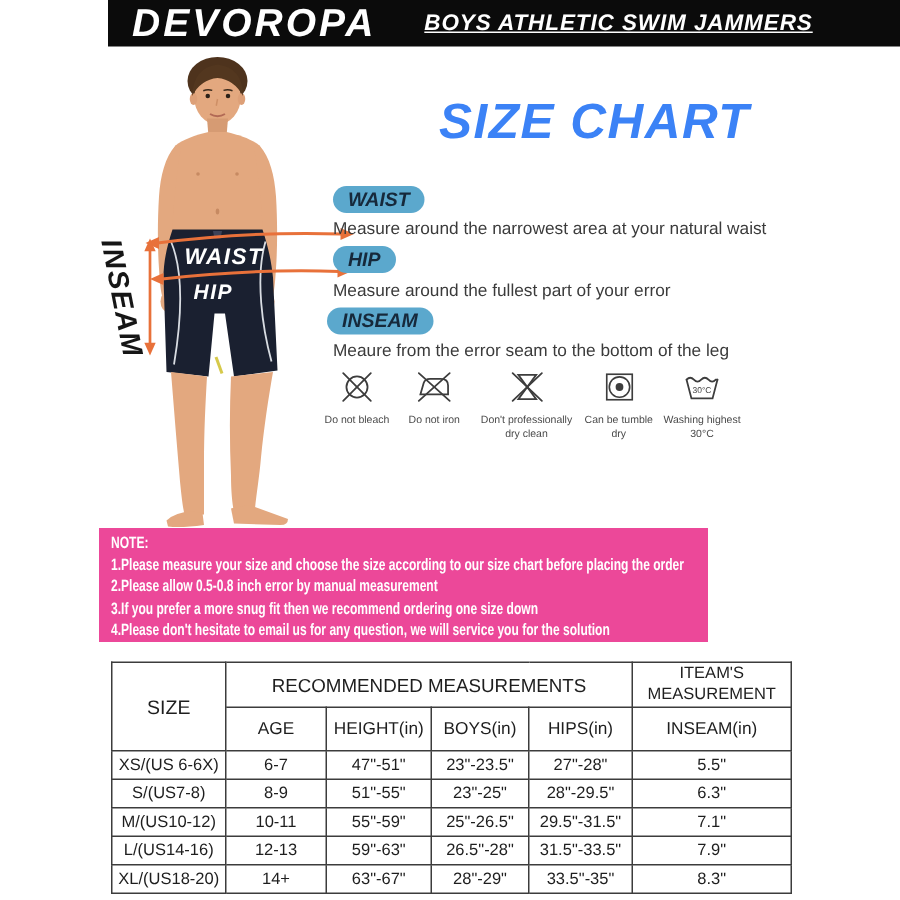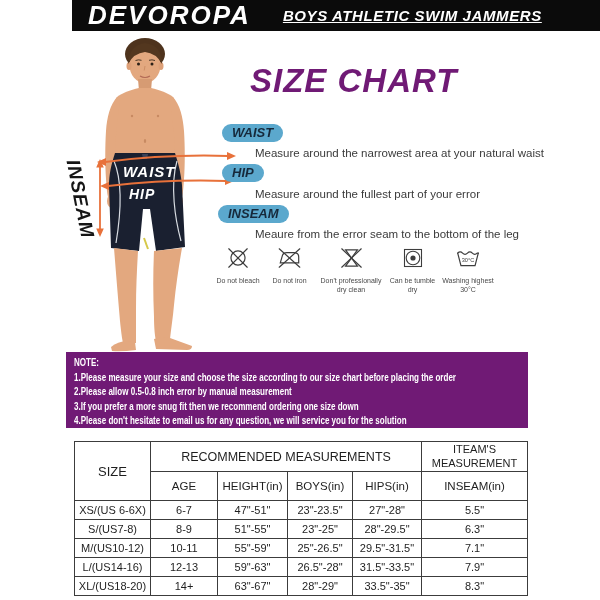--- a/index.html
+++ b/index.html
@@ -14,42 +14,42 @@
 
   
   .figure-svg { position:absolute; left:90px; top:33px; width:150px; height:320px; }
   .on-shorts { position:absolute; color:#ffffff; font-style:italic; font-weight:bold; letter-spacing:1px; }
   .waist-tag { left:123px; top:163px; font-size:15px; }
   .hip-tag   { left:129px; top:186px; font-size:14px; }
   .inseam-tag{ position:absolute; left:40px; top:188px; color:#161616; font-style:italic; font-weight:bold;
                font-size:19px; letter-spacing:1px; transform:rotate(79deg); transform-origin:center; }
 
   
-  .page-title { position:absolute; left:250px; top:62px; width:250px; text-align:left;
-                font-size:33px; font-weight:bold; font-style:italic; color:#701a75; letter-spacing:1px; }
+  .page-title { position:absolute; left:250px; top:62px; width:250px; text-align:right;
+                font-size:33px; font-weight:bold; font-style:italic; color:#3b82f6; letter-spacing:1px; }
   .badge { position:absolute; background:#5BA8CD; color:#16293B; font-style:italic; font-weight:bold;
            font-size:13px; padding:1px 10px 2px 10px; border-radius:9px; }
   .badge-waist { left:222px; top:124px; }
   .badge-hip   { left:222px; top:164px; }
   .badge-inseam{ left:218px; top:205px; }
-  .guide-desc { position:absolute; font-size:11.5px; color:#3b3b3b; white-space:nowrap;margin-left:33px; }
+  .guide-desc { position:absolute; font-size:11.5px; color:#3b3b3b; white-space:nowrap; }
   .desc-waist { left:222px; top:147px; }
   .desc-hip   { left:222px; top:188px; }
   .desc-inseam{ left:222px; top:228px; }
 
   
   .care-row { position:absolute; left:212px; top:243px; width:286px; display:flex; justify-content:space-between; }
   .care-item { display:flex; flex-direction:column; align-items:center; }
   .care-item .ic { height:30px; display:flex; align-items:center; justify-content:center; }
   .care-label { font-size:7px; color:#4a4a4a; text-align:center; line-height:1.35; margin-top:3px; }
   .w52{width:52px} .w50{width:50px} .w72{width:72px} .w60{width:60px}
   .care-row svg { stroke:#3d3d3d; stroke-width:1.1; fill:none; stroke-linecap:round; }
 
   
-  .note-box { position:absolute; left:66px; top:352px; width:462px; height:76px; background:#701a75;
+  .note-box { position:absolute; left:66px; top:352px; width:406px; height:76px; background:#ec4899;
               padding:3px 8px; overflow:hidden; }
   .note-line { color:#ffffff; font-weight:bold; font-size:11px; line-height:14.6px; white-space:nowrap;
                transform:scaleX(0.73); transform-origin:0 50%; }
 
   
   .size-table { position:absolute; left:74px; top:441px; border-collapse:collapse; table-layout:fixed; width:453px; }
   .size-table th, .size-table td { border:1px solid #3c3c3c; text-align:center; vertical-align:middle;
                font-weight:normal; color:#1e1e1e; padding:0; background:#fff; }
   .t-size  { font-size:13px; }
   .t-group { font-size:12.5px; height:30px; }

